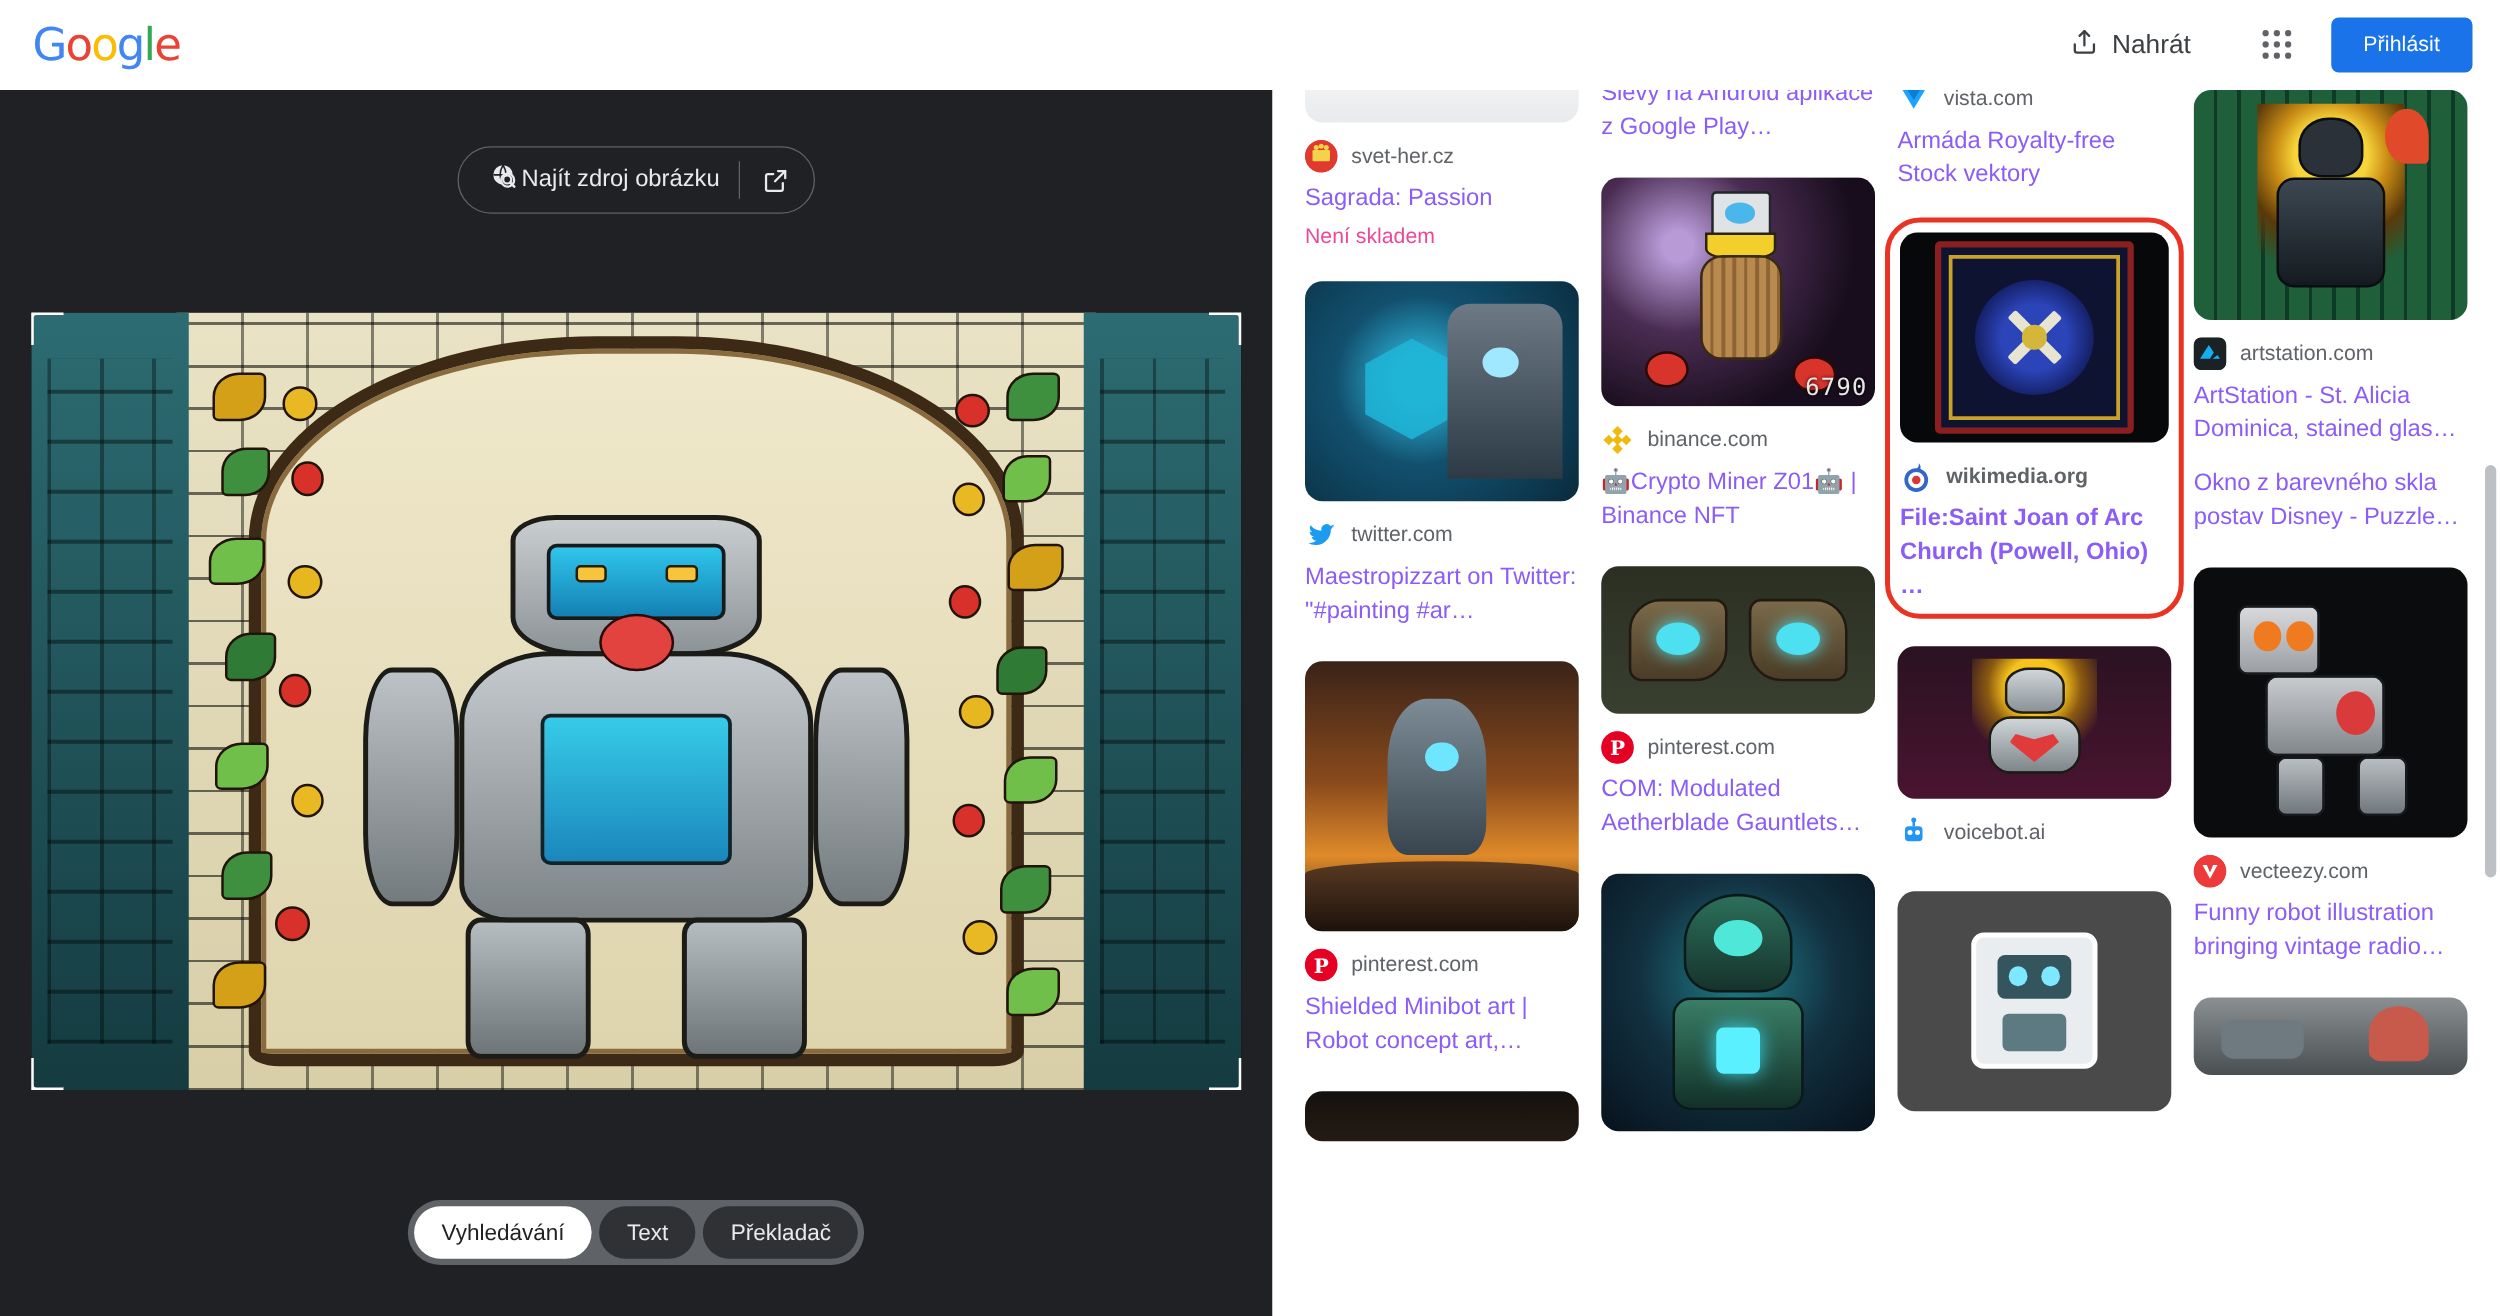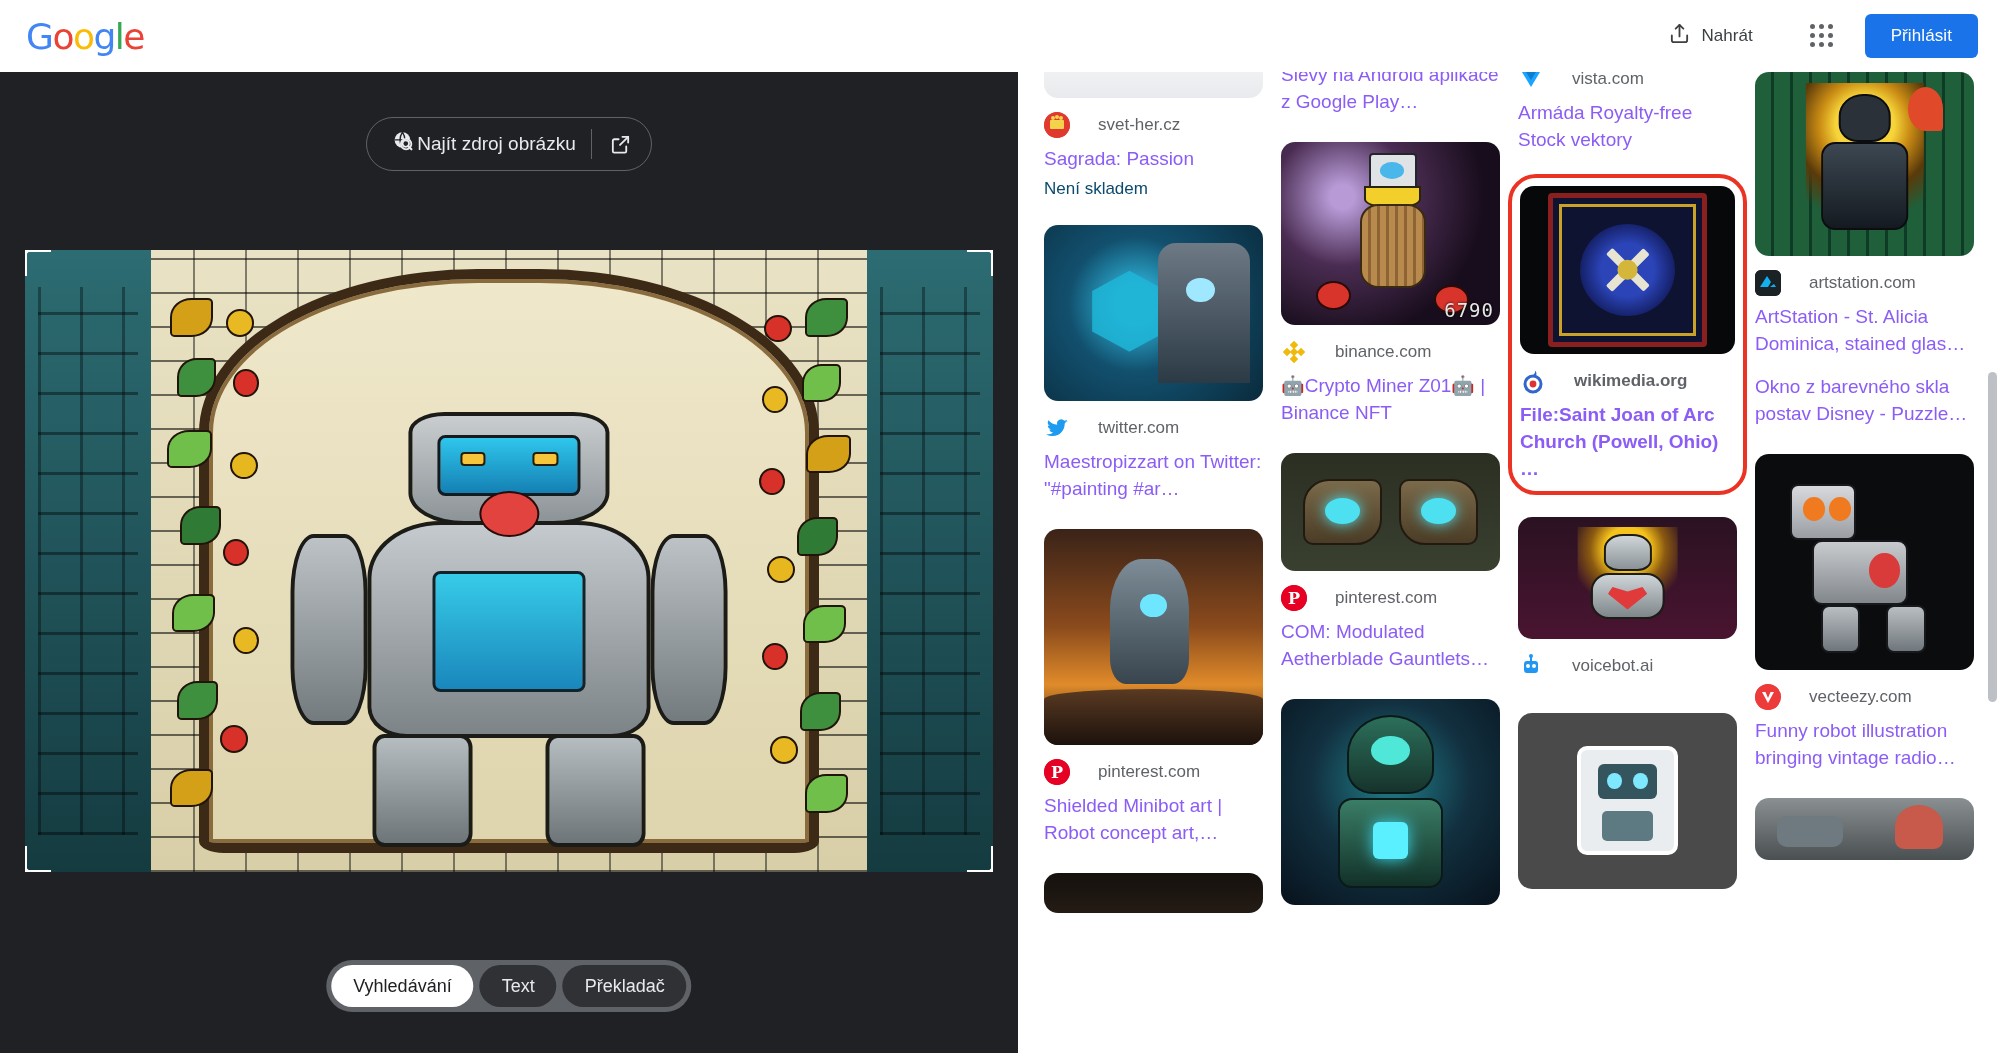--- a/index.html
+++ b/index.html
@@ -18,21 +18,21 @@
   .logo { font-size:36px; letter-spacing:-1.5px; font-family:"DejaVu Sans", sans-serif; font-weight:400; }
   .logo span:nth-child(1){color:#4285F4}
   .logo span:nth-child(2){color:#EA4335}
   .logo span:nth-child(3){color:#FBBC05}
   .logo span:nth-child(4){color:#4285F4}
   .logo span:nth-child(5){color:#34A853}
   .logo span:nth-child(6){color:#EA4335}
   .header-spacer { flex:1; }
   .upload-btn {
     display:flex; align-items:center; gap:11px;
-    font-size:17px; color:#3c4043; cursor:pointer;
+    font-size:21px; color:#3c4043; cursor:pointer;
     padding:8px 12px; border-radius:6px; background:transparent; border:none;
     font-family:"Liberation Sans", sans-serif;
     text-align:center;
   }
   .apps-grid {
     width:42px; height:42px; margin:0 22px 0 36px;
     display:grid; grid-template-columns:repeat(3,1fr); grid-template-rows:repeat(3,1fr);
     gap:3px; padding:9px; border-radius:50%; cursor:pointer;
   }
   .apps-grid i { background:#5f6368; border-radius:50%; display:block; width:5px; height:5px; }
@@ -140,28 +140,28 @@
   }
   .masonry { display:flex; gap:18px; padding:0 26px; }
   .col { flex:1; display:flex; flex-direction:column; gap:0; }
   .card { margin-bottom:26px; }
   .card.highlight {
     border:4px solid #ea3323; border-radius:28px; padding:8px;
     margin:-6px -10px 22px -10px;
     font-weight:bold;
   }
   .thumb { width:100%; border-radius:14px; overflow:hidden; position:relative; display:block; }
-  .src-row { display:flex; align-items:center; gap:28px; margin:14px 0 8px; }
+  .src-row { display:flex; align-items:center; gap:11px; margin:14px 0 8px; }
   .favicon { width:26px; height:26px; border-radius:50%; flex:none; display:flex; align-items:center; justify-content:center; font-size:13px; color:#fff; font-weight:bold; overflow:hidden; }
   .src-name { font-size:17px; color:#5f6368; font-family:"Liberation Sans", sans-serif; }
   .card-title {
     font-size:19px; line-height:1.42; color:#8b5cf6;
     font-family:"Liberation Sans", sans-serif;
   }
-  .stock-status { font-size:17px; color:#0c4a6e; margin-top:6px; }
+  .stock-status { font-size:17px; color:#ec4899; margin-top:6px; }
   .scrollbar {
     position:absolute; right:3px; top:300px; width:9px; height:330px;
     background:#bdc1c6; border-radius:5px;
   }
 </style>
 </head>
 <body>
 
 <div class="header">
   <div class="logo">

